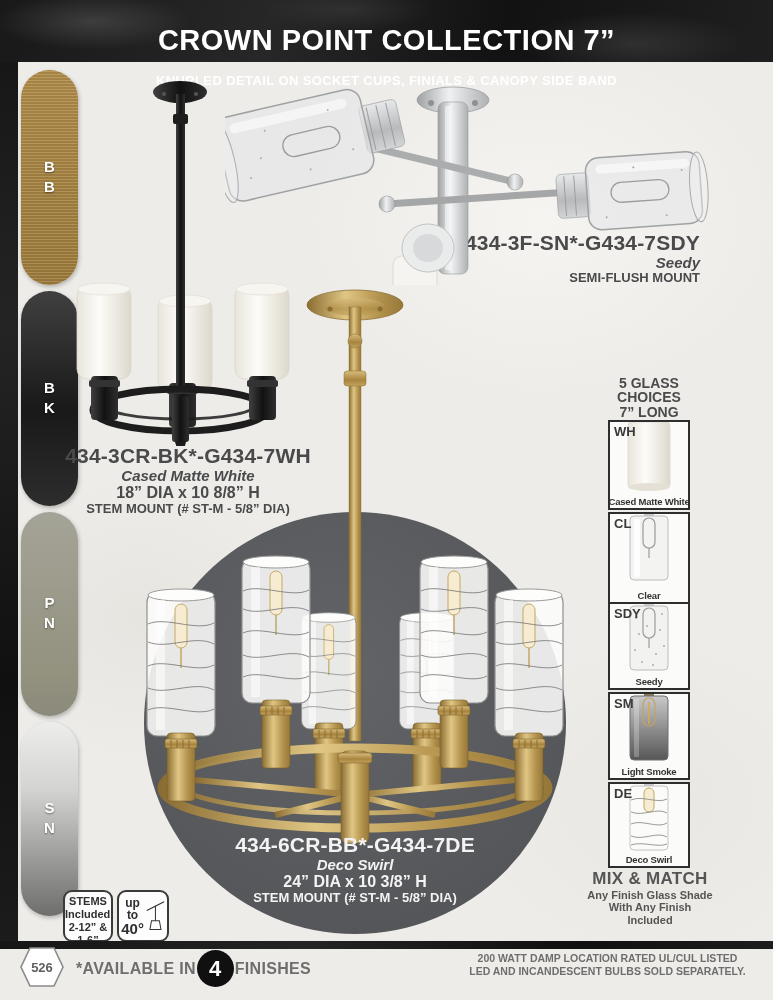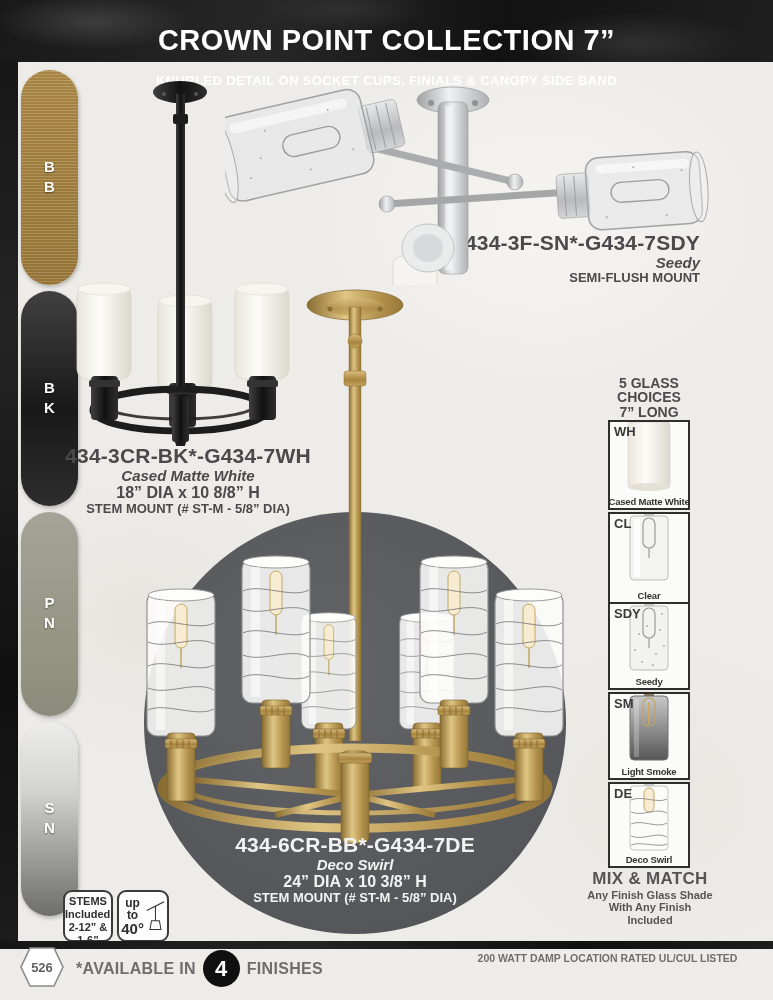--- a/index.html
+++ b/index.html
@@ -62,21 +62,21 @@
   .b-stems{left:63px;top:890px;width:50px;height:52px;font-size:11px;font-weight:bold;line-height:1.18;padding-top:3px}
   .b-angle{left:117px;top:890px;width:52px;height:52px;display:flex;align-items:center;justify-content:center;gap:2px;padding:2px}
   .b-angle .txt{line-height:1}
   .b-angle .small{font-size:12px;font-weight:bold}
   .b-angle .big{font-size:15px;font-weight:bold}
   
   .fdivider{position:absolute;left:0;top:941px;width:773px;height:8px;z-index:5;
     background:linear-gradient(90deg,#161616,#242424 40%,#101010 75%,#1d1d1d)}
   .fhex{position:absolute;left:19px;top:946px;width:46px;height:42px;z-index:6}
   .fhex .num{position:absolute;left:0;top:0;width:46px;height:42px;display:flex;align-items:center;justify-content:center;font-weight:bold;font-size:13px;color:#5f5f5f}
-  .favail{position:absolute;left:76px;top:950px;display:flex;align-items:center;gap:7px;color:#6e6e6e;font-weight:bold;font-size:16px;letter-spacing:.3px;z-index:6}
+  .favail{position:absolute;left:76px;top:950px;display:flex;align-items:center;gap:1px;color:#6e6e6e;font-weight:bold;font-size:16px;letter-spacing:.3px;z-index:6}
   .fcount{width:37px;height:37px;border-radius:50%;background:#101010;color:#fff;font-size:22px;font-weight:bold;display:flex;align-items:center;justify-content:center}
   .fnote{position:absolute;left:455px;top:952px;width:305px;text-align:center;color:#6e6e6e;font-weight:bold;font-size:10.5px;line-height:1.25;z-index:6}
   svg{display:block}
 </style>
 </head>
 <body>
 
 <div class="canvas">
 
   <svg width="0" height="0" style="position:absolute" aria-hidden="true">
@@ -425,15 +425,16 @@
   </div>
 
   <div class="favail">
     <span>*AVAILABLE IN</span>
     <span class="fcount">4</span>
     <span>FINISHES</span>
   </div>
 
   <div class="fnote">
     <div>200 WATT DAMP LOCATION RATED UL/CUL LISTED</div>
+    <div>LED AND INCANDESCENT BULBS SOLD SEPARATELY.</div>
   </div>
 
 </div>
 
 </body></html>

